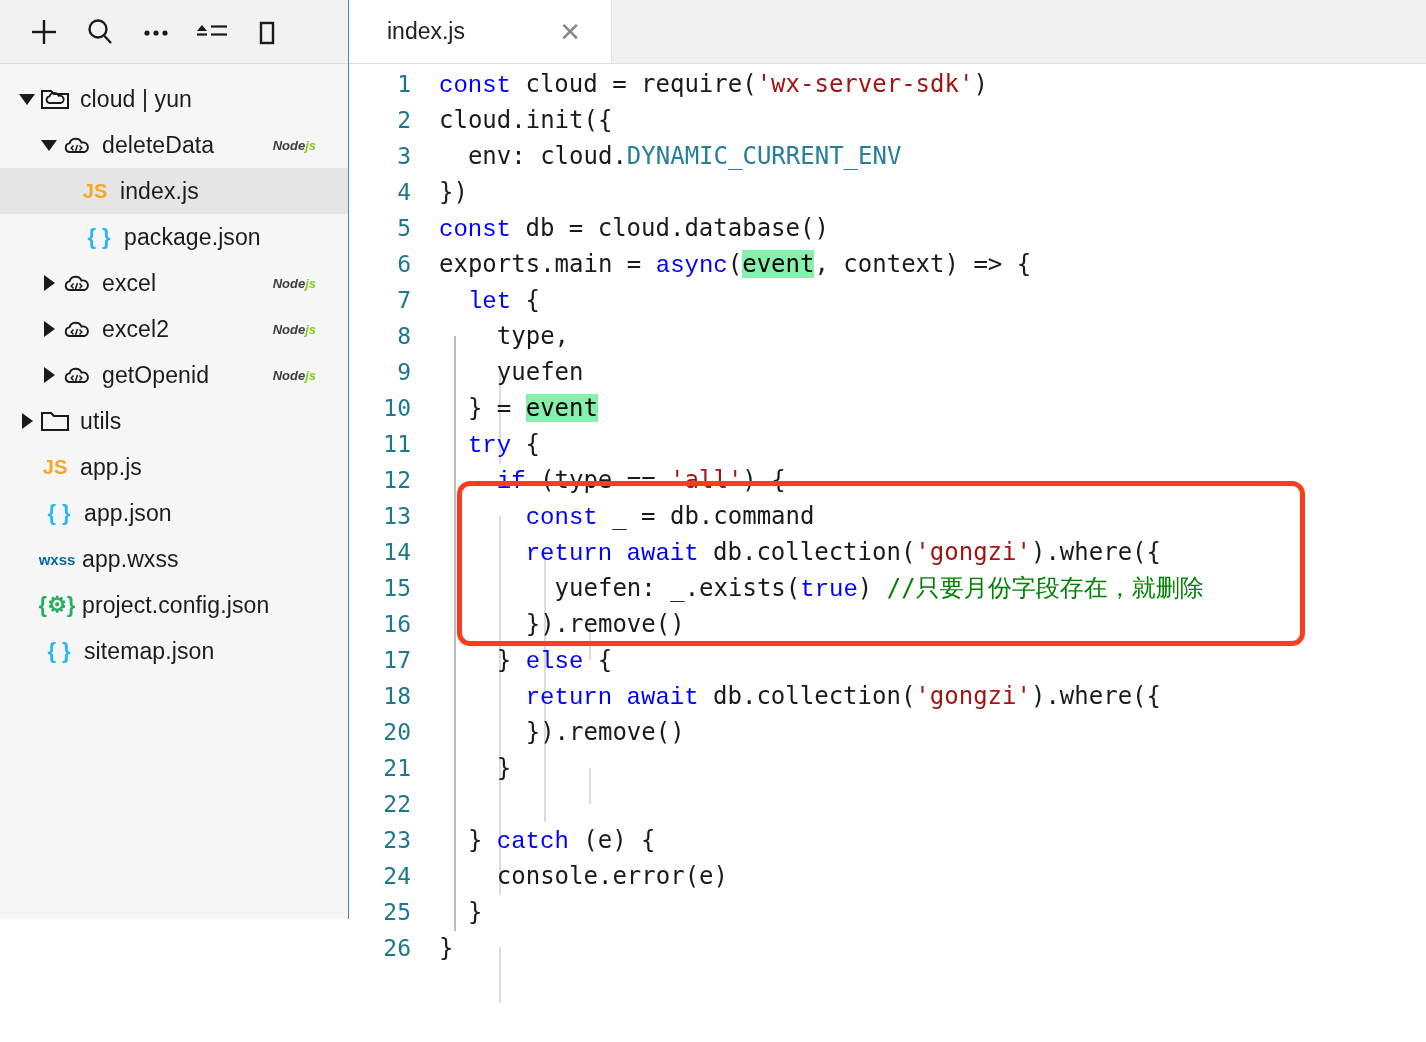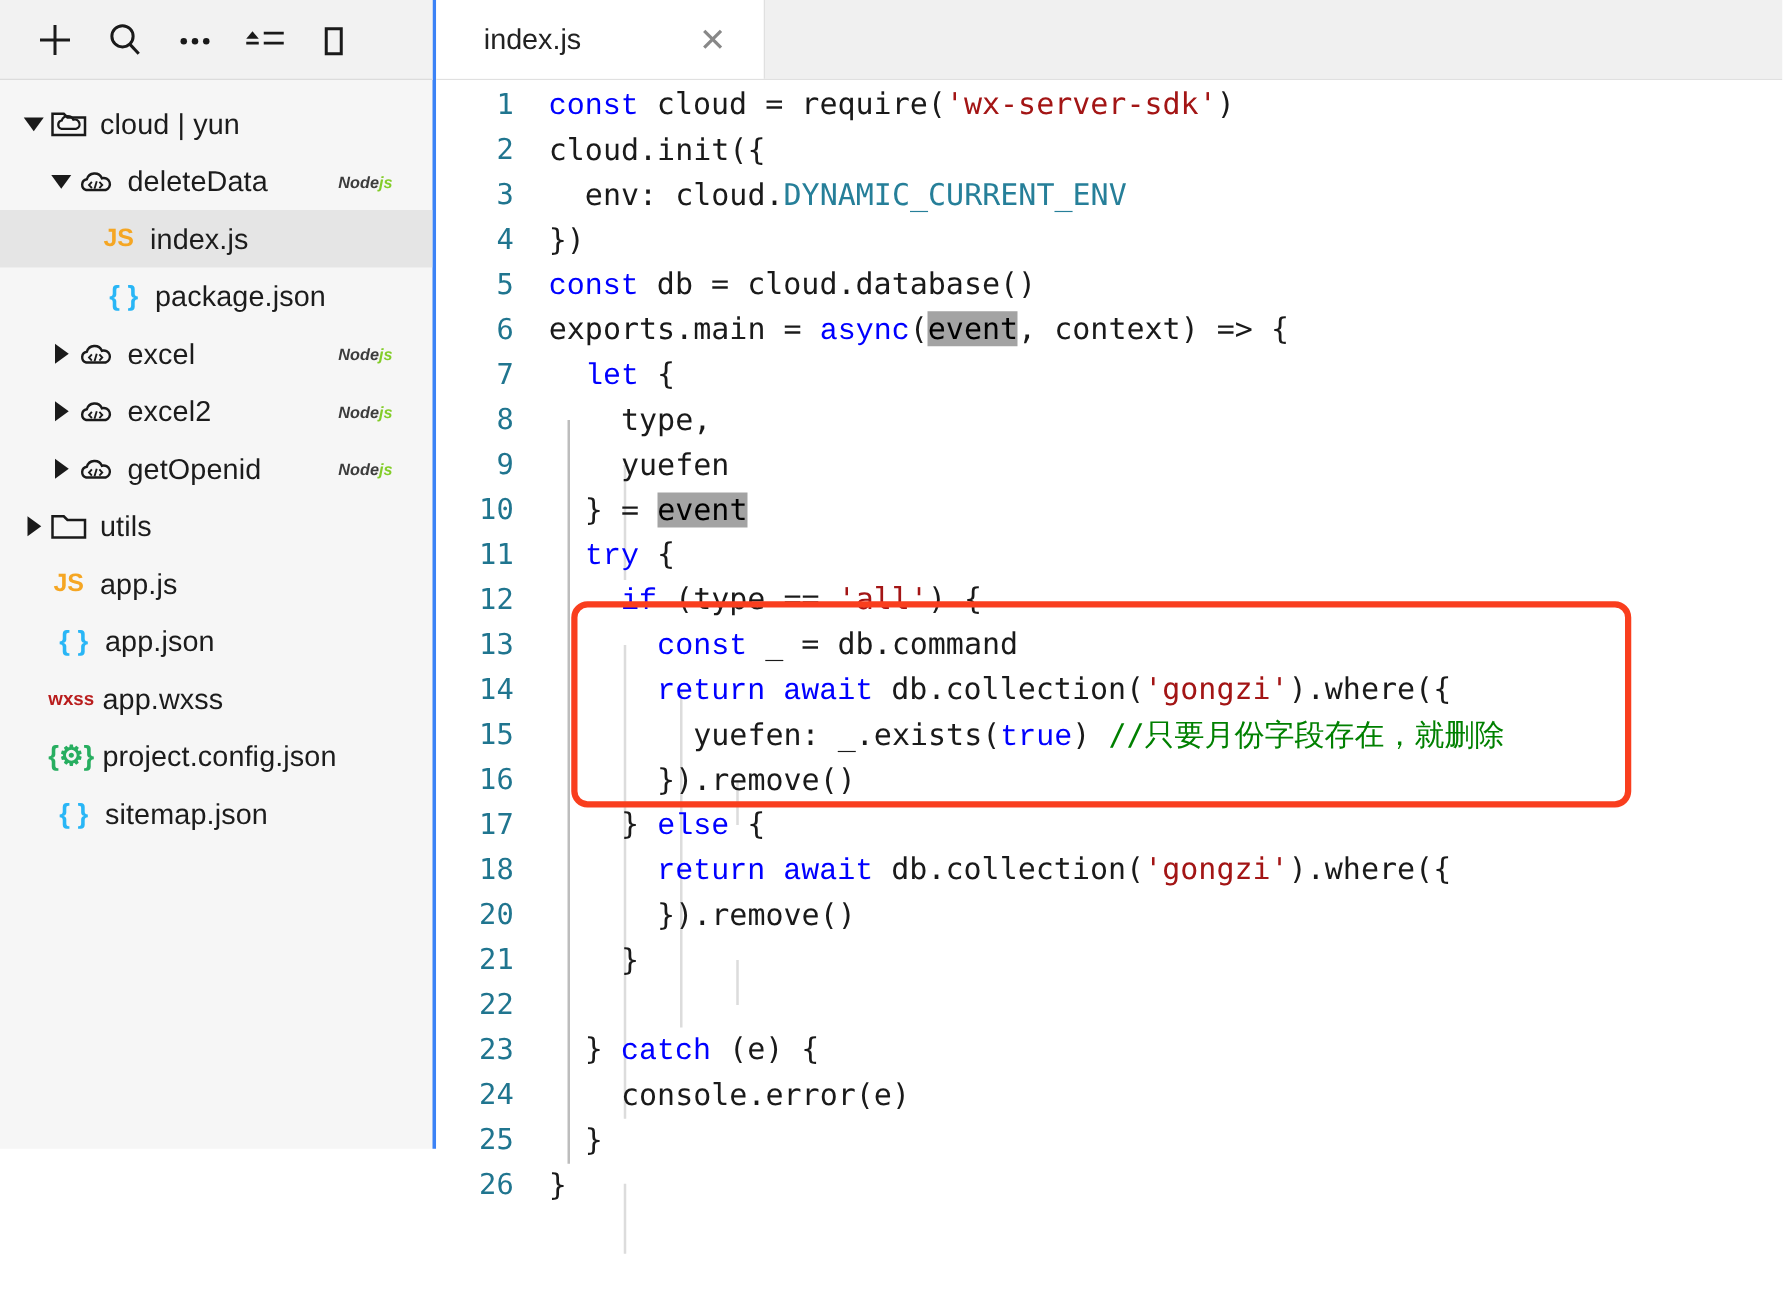--- a/index.html
+++ b/index.html
@@ -14,21 +14,21 @@
     width: 1426px; height: 1042px;
     display: flex;
     background: #ffffff;
   }
 
   
   .sidebar {
     width: 349px;
     height: 919px;
     background: #f6f6f6;
-    border-right: 3px solid #3b82f6;
+    border-right: 1px solid #3b82f6;
     box-sizing: border-box;
     display: flex;
     flex-direction: column;
     position: relative;
     flex: 0 0 349px;
   }
   .sidebar-toolbar {
     height: 64px;
     flex: 0 0 64px;
     background: #f2f2f2;
@@ -100,21 +100,21 @@
   }
   .badge .n { color: #3c3c3c; }
   .badge .j { color: #83cd29; }
 
   .tag-js {
     color: #f5a623; font-weight: bold; font-size: 20px;
     font-family: "Liberation Sans", sans-serif;
   }
   .tag-json { color: #29b6f6; font-weight: bold; font-size: 22px; }
   .tag-cfg  { color: #27ae60; font-weight: bold; font-size: 22px; }
-  .tag-wxss { color: #b91c1c; font-weight: bold; font-size: 15px;
+  .tag-wxss { color: #0369a1; font-weight: bold; font-size: 15px;
               font-family: "Liberation Sans", sans-serif; }
 
   
   .ind0 { padding-left: 16px; }
   .ind1 { padding-left: 38px; }
   .ind2 { padding-left: 78px; }
   .ind2b{ padding-left: 82px; }
 
   
   .editor {
@@ -181,21 +181,21 @@
     user-select: none;
   }
   .ctext { position: relative; padding-left: 14px; }
 
   
   .kw   { color: #0000ff; font-family: Liberation Mono, monospace; }
   .str  { color: #a31515; }
   .cls  { color: #267f99; }
   .cmt  { color: #008000; }
   .plain{ color: #1a1a1a; }
-  .hl   { background: #a3a3a3; }
+  .hl   { background: #86efac; }
 
   
   .guide {
     position: absolute;
     width: 2px;
     background: #bdbdbd;
   }
   .guide.light { background: #dcdcdc; }
 
   

